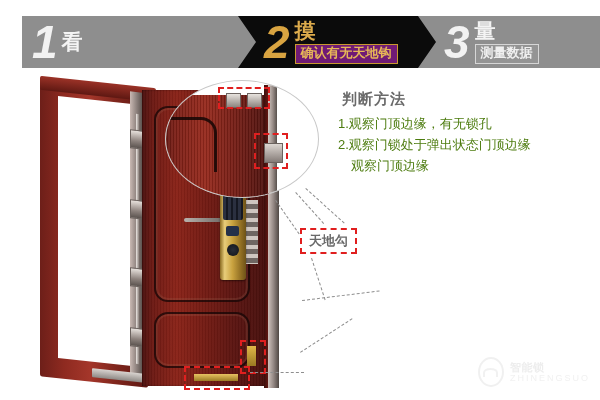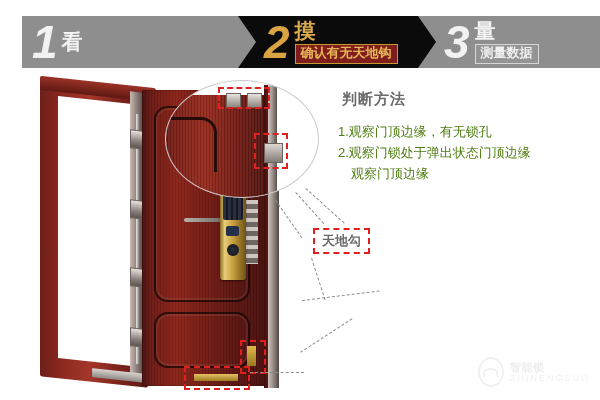--- a/index.html
+++ b/index.html
@@ -29,21 +29,21 @@
        line-height:1;letter-spacing:-2px;}
   .num.light{color:#f2f2f2;}
   .num.gold{color:#d9a441;}
   .stepcol{position:relative;display:flex;flex-direction:column;justify-content:center;}
   .bigcn{font-size:21px;font-weight:bold;line-height:1.05;}
   .bigcn.light{color:#f4f4f4;}
   .bigcn.gold{color:#dcab4c;}
   .subbox{margin-top:2px;padding:1px 5px 2px 5px;font-size:13px;font-weight:bold;
           line-height:1.15;white-space:nowrap;}
   .subbox.light{color:#efefef;border:1px solid #d6d6d6;background:rgba(255,255,255,0.06);}
-  .subbox.gold{color:#e6b757;border:1px solid #c9992f;background:#7f1d1d;}
+  .subbox.gold{color:#e6b757;border:1px solid #c9992f;background:#701a75;}
 
   
   .doorart{position:absolute;left:32px;top:78px;width:290px;height:310px;}
 
   .frame-outer{position:absolute;left:8px;top:6px;width:108px;height:298px;
     background:linear-gradient(90deg,#6d1f19 0%,#8e2a20 22%,#a4362a 46%,#7d251c 72%,#5d1712 100%);
     transform:skewY(6deg);border-radius:2px;}
   .frame-inner{position:absolute;left:26px;top:22px;width:74px;height:262px;background:#ffffff;
     transform:skewY(6deg);}
   .frame-top{position:absolute;left:8px;top:4px;width:116px;height:14px;
@@ -133,25 +133,25 @@
 
   .drb-bottom-right{left:208px;top:262px;width:26px;height:34px;}
   .drb-bottom{left:152px;top:288px;width:66px;height:24px;}
 
   
   .leader{position:absolute;border-top:1px dashed #8e8e8e;transform-origin:0 0;height:0;}
 
   
   .tag{position:absolute;border:2px dashed #e01f1f;padding:2px 7px;background:#ffffff;
     color:#6a6a6a;font-size:13px;font-weight:bold;white-space:nowrap;}
-  #tag-tiandigou{left:313px;top:228px;}
+  #tag-tiandigou{left:300px;top:228px;}
 
   
   .textblock{position:absolute;left:338px;top:90px;width:250px;color:#6f6f6f;}
-  .tb-title{font-size:15px;font-weight:bold;color:#6a6a6a;margin:0 0 12px 4px;letter-spacing:1px;}
+  .tb-title{font-size:15px;font-weight:bold;color:#6a6a6a;margin:0 0 4px 4px;letter-spacing:1px;}
   .tb-line{font-size:13px;line-height:1.62;color:#4d7c0f;white-space:nowrap;}
   .tb-line.indent{padding-left:13px;}
 
   
   .watermark{position:absolute;left:478px;top:356px;width:112px;height:32px;
     display:flex;align-items:center;gap:6px;opacity:.5;}
   .wm-logo{width:26px;height:26px;border-radius:50%;border:2px solid #e2e2e2;
     display:flex;align-items:center;justify-content:center;}
   .wm-logo .wm-dot{width:11px;height:7px;border:2px solid #e4e4e4;border-radius:50% 50% 0 0;border-bottom:none;}
   .wm-txt{display:flex;flex-direction:column;line-height:1.12;}

